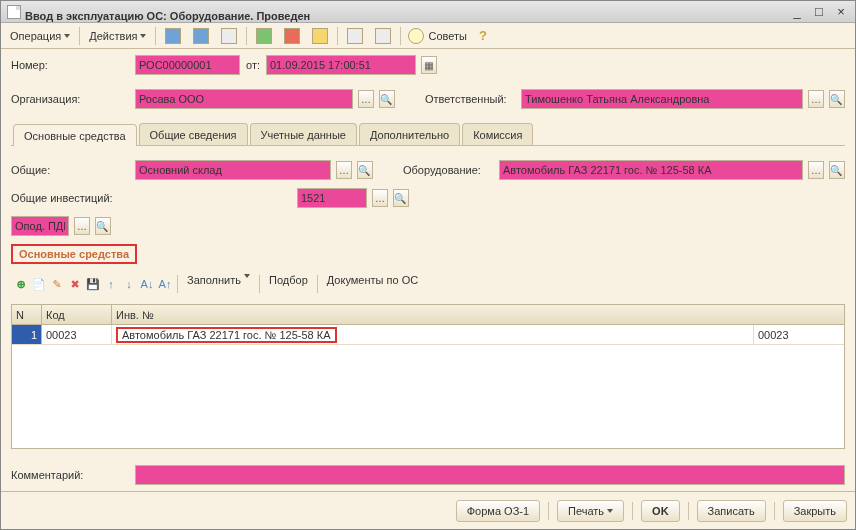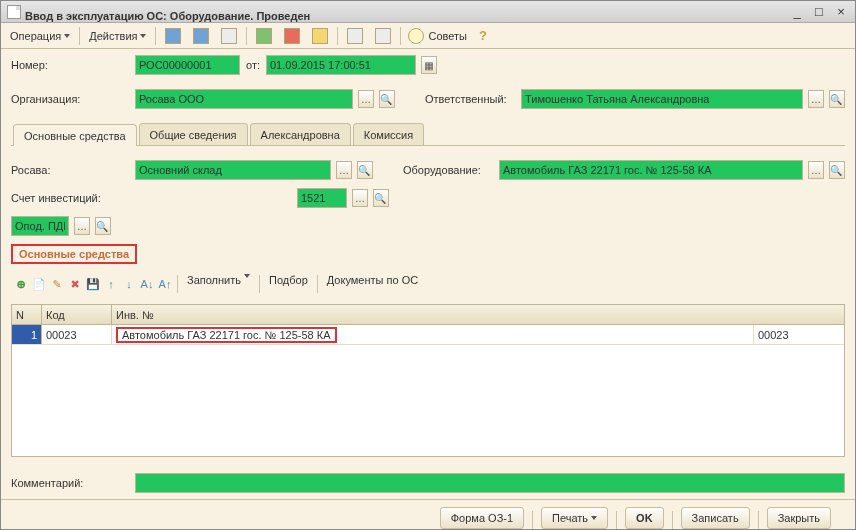--- a/index.html
+++ b/index.html
@@ -88,21 +88,21 @@
     display:flex; flex-direction:column;
     gap:14px;
     overflow:hidden;
   }
 
   .row { display:flex; align-items:center; gap:6px;}
   .lbl { color:#333;}
   .lbl.w1 {width:118px;}
   .lbl.w2 {width:90px;}
   .field {
-    height:20px; background:#22c55e; border:1px solid #bfb398;
+    height:20px; background:#ec4899; border:1px solid #bfb398;
     display:flex; padding:0 3px;
     position:relative;
   }
   .field input {
     border:0; outline:0; font:inherit; width:100%;
     background:transparent; color:#333;
     padding:0;
   }
   .btn-small {
     width:16px;height:18px;
@@ -188,23 +188,23 @@
   .col-main{flex:1;}
   .col-inv{width:90px;border-right:none;}
   .grid-body{flex:1;overflow:auto;background:#fff;}
   .grow{height:20px;display:flex;border-bottom:1px solid #e5ddc6;}
   .gc{border-right:1px solid #e5ddc6;display:flex;align-items:center;padding:0 4px;color:#333;}
   .gc.col-n{justify-content:flex-end;background:#2f5dab;color:#fff;border-right:1px solid #bfb398;}
   .highlight{border:2px solid #d33;padding:0 4px;margin:-2px 0;}
 
   .comment-row {padding-top:2px;}
   .footer {
-    height:30px;border-top:1px solid #c9bb9e;
-    display:flex;align-items:flex-end;justify-content:flex-end;
-    padding:0 24px;gap:4px;
+    height:38px;border-top:1px solid #c9bb9e;
+    display:flex;align-items:center;justify-content:flex-end;
+    padding:0 8px;gap:4px;
     background:#f9f2e3;
   }
   .footer .fbtn{
     height:22px;padding:0 10px;
     display:flex;align-items:center;
     border:1px solid #c9bb9e;
     background:linear-gradient(#fefefe,#ece2c7);
     border-radius:3px;color:#333;cursor:default;
   }
   .footer .fbtn.bold{font-weight:bold;}
@@ -309,52 +309,55 @@
     </div>
 
     <div class="tabstrip">
       <div class="tab active">
           <span>Основные средства</span>
         </div>
       <div class="tab">
           <span>Общие сведения</span>
         </div>
       <div class="tab">
-          <span>Александровна</span>
+          <span>Учетные данные</span>
+        </div>
+      <div class="tab">
+          <span>Дополнительно</span>
         </div>
       <div class="tab">
           <span>Комиссия</span>
         </div>
     </div>
 
     <div class="tab-page">
 
       <div class="row">
-        <span class="lbl w1">Росава:</span>
+        <span class="lbl w1">Общие:</span>
         <div class="field" style="width:196px">
           <input value="Основний склад" style="">
         </div>
         <div class="btn-small">…</div>
         <div class="btn-small">
             <span>🔍</span>
           </div>
         <span style="width:18px"></span>
         <span class="lbl w2">Оборудование:</span>
         <div class="field" style="flex:1">
           <input value="Автомобиль ГАЗ 22171 гос. № 125-58 КА" style="">
         </div>
         <div class="btn-small">…</div>
         <div class="btn-small">
             <span>🔍</span>
           </div>
       </div>
 
       <div class="row">
-        <span class="lbl" style="width:280px">Счет инвестиций:</span>
-        <div class="field" style="width:50px">
+        <span class="lbl" style="width:280px">Общие инвестиций:</span>
+        <div class="field" style="width:70px">
           <input value="1521" style="">
         </div>
         <div class="btn-small">…</div>
         <div class="btn-small">
             <span>🔍</span>
           </div>
       </div>
 
       <div class="row">
         <div class="field" style="width:58px">

